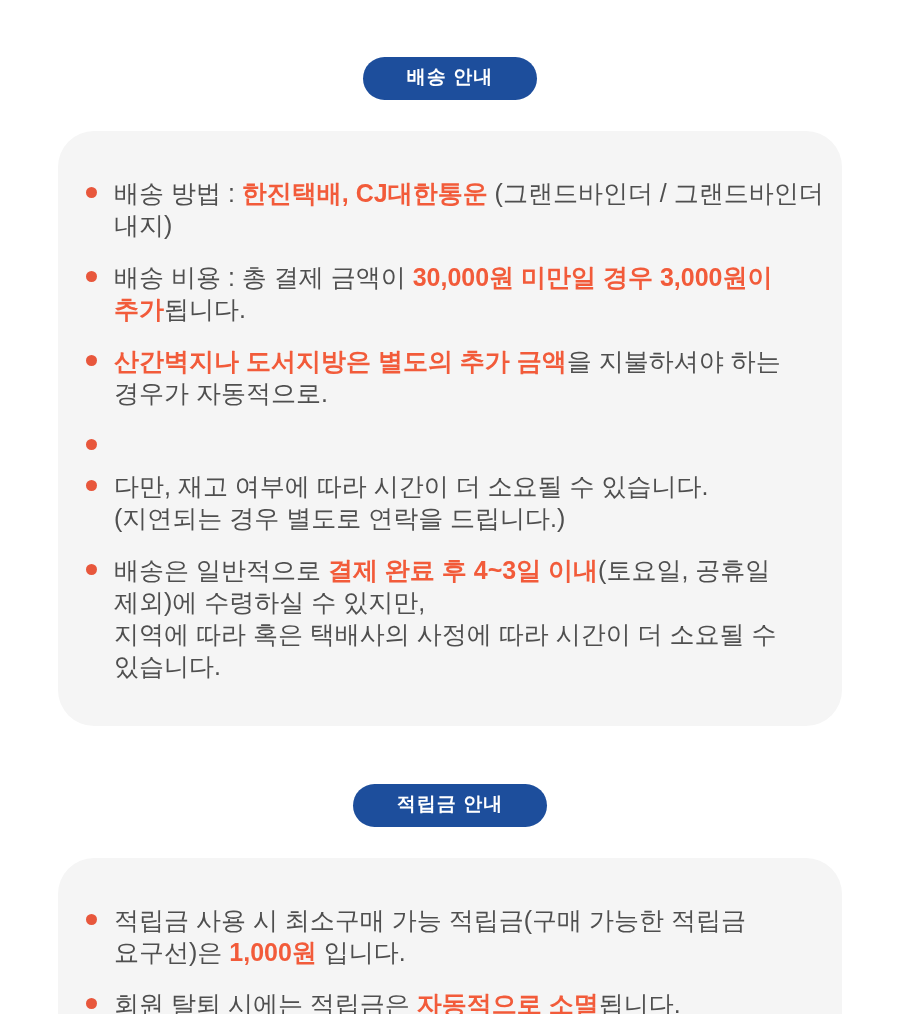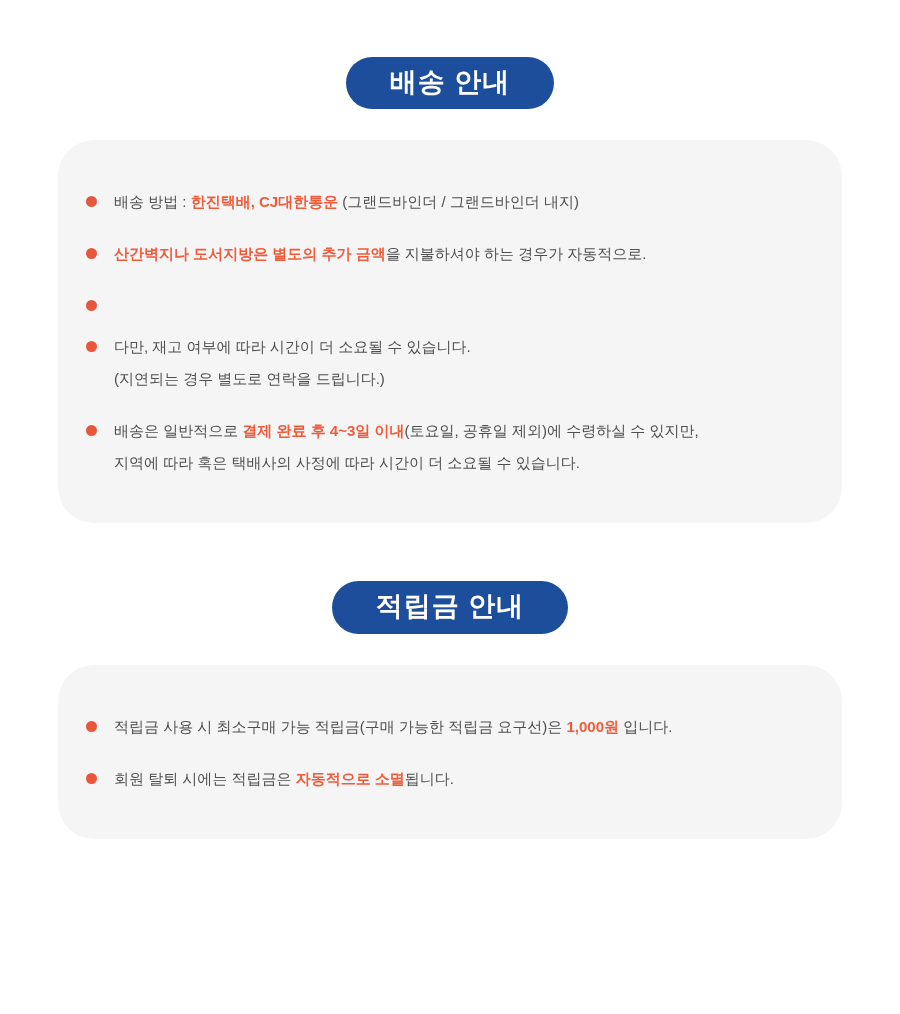--- a/index.html
+++ b/index.html
@@ -23,21 +23,21 @@
   .info-section{width:100%;}
   .info-section:first-of-type{padding-top:57px;}
   .info-section + .info-section{margin-top:58px;}
   .badge{
     display:table;
     margin:0 auto;
     background:var(--badge-bg);
     color:var(--badge-text);
     border-radius:999px;
     padding:9px 44px 11px;
-    font-size:27px;
+    font-size:19px;
     font-weight:700;
     letter-spacing:1px;
     line-height:1.2;
   }
   .info-box{
     width:784px;
     margin:31px auto 0;
     background:var(--box-bg);
     border-radius:36px;
     padding:46px 18px 44px 16px;
@@ -51,21 +51,21 @@
   .bullet-item:last-child{margin-bottom:0;}
   .dot{
     width:11px;
     height:11px;
     border-radius:50%;
     background:var(--dot);
     flex:0 0 auto;
     margin:10px 17px 0 12px;
   }
   .item-text{
-    font-size:15px;
+    font-size:25px;
     line-height:32px;
     white-space:pre-line;
     word-break:keep-all;
   }
   .item-text .hl{
     color:var(--highlight);
     font-weight:700;
   }
 </style>
 </head>
@@ -76,20 +76,24 @@
     <div class="badge">
       <span class="badge-label">배송 안내</span>
     </div>
     <div class="info-box">
       <ul class="bullet-list">
   <li class="bullet-item">
     <span class="dot"></span>
     <p class="item-text"><span>배송 방법 : </span><span class="hl">한진택배, CJ대한통운</span><span> (그랜드바인더 / 그랜드바인더 내지)</span></p>
   </li>
 
+  <li class="bullet-item">
+    <span class="dot"></span>
+    <p class="item-text"><span>배송 비용 : 총 결제 금액이 </span><span class="hl">30,000원 미만일 경우 3,000원이 추가</span><span>됩니다.</span></p>
+  </li>
 
   <li class="bullet-item">
     <span class="dot"></span>
     <p class="item-text"><span class="hl">산간벽지나 도서지방은 별도의 추가 금액</span><span>을 지불하셔야 하는 경우가 자동적으로.</span></p>
   </li>
 
   <li class="bullet-item">
     <span class="dot"></span>
   </li>
 

